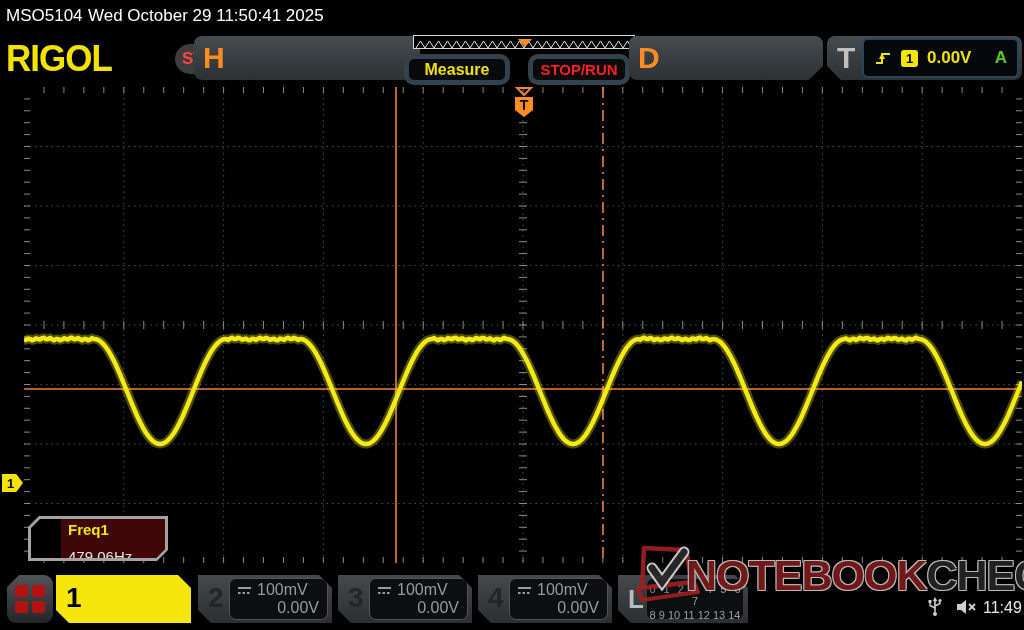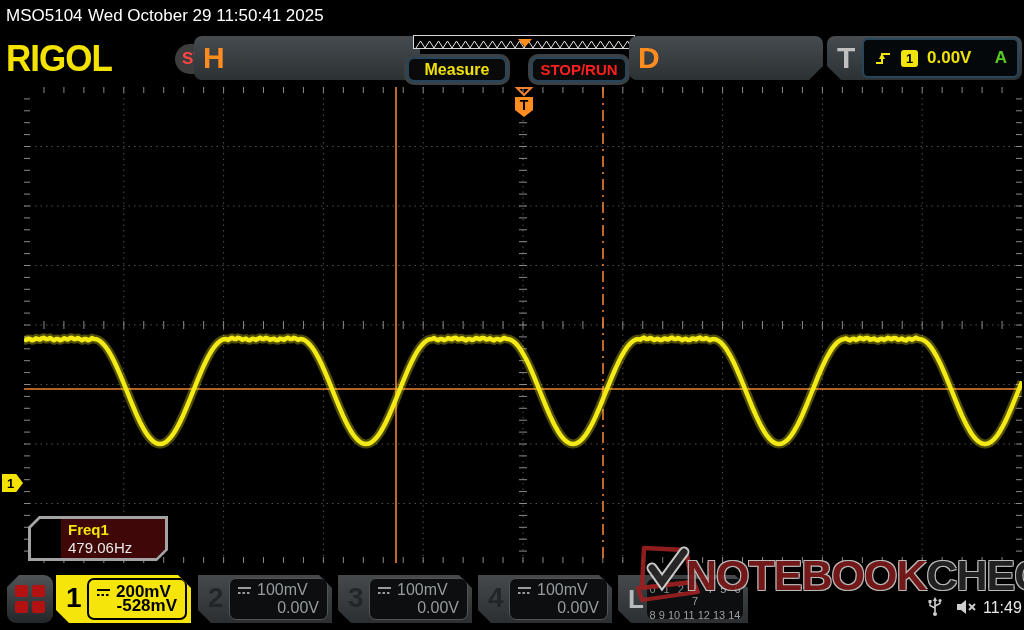--- a/index.html
+++ b/index.html
@@ -34,21 +34,21 @@
   .plot-wrap{left:24px;top:87px;width:998px;height:476px;}
   .gnd-marker{left:2px;top:474px;width:21px;height:18px;background:#f4e300;color:#000;font-size:13px;font-weight:bold;
               clip-path:polygon(0 0,68% 0,100% 50%,68% 100%,0 100%);display:flex;align-items:center;padding-left:5px;box-sizing:border-box;}
   
   .meas{left:28px;top:516px;width:140px;height:45px;background:#a3a3a3;
         clip-path:polygon(11px 0,100% 0,100% calc(100% - 11px),calc(100% - 11px) 100%,0 100%,0 11px);}
   .meas-inner{position:absolute;left:3px;top:3px;right:3px;bottom:3px;background:#000;display:flex;
         clip-path:polygon(9px 0,100% 0,100% calc(100% - 9px),calc(100% - 9px) 100%,0 100%,0 9px);}
   .meas-red{margin-left:30px;flex:1;background:#3f0707;padding:2px 0 0 7px;}
   .meas-name{color:#f2e50c;font-size:15px;font-weight:bold;}
-  .meas-val{color:#e8e8e8;font-size:15px;margin-top:1px;}
+  .meas-val{color:#e8e8e8;font-size:15px;margin-top:10px;}
   
   .menu-btn{left:7px;top:575px;width:46px;height:48px;background:linear-gradient(#4f5457,#232628);
             border-radius:9px;clip-path:polygon(12px 0,100% 0,100% 100%,0 100%,0 12px);
             display:flex;align-items:center;justify-content:center;}
   .menu-grid{display:grid;grid-template-columns:13px 13px;grid-template-rows:12px 12px;gap:4px;}
   .menu-grid i{background:#b31212;border-radius:2px;}
   .chbtn{top:575px;height:48px;clip-path:polygon(0 0,calc(100% - 13px) 0,100% 13px,100% 100%,13px 100%,0 calc(100% - 13px));}
   .chbtn .num{position:absolute;left:10px;top:7px;font-size:28px;font-weight:bold;}
   .ch-active{background:#f6e50a;}
   .ch-active .num{color:#000;}
@@ -435,30 +435,20 @@
     <div class="menu-grid">
         <i></i>
         <i></i>
         <i></i>
         <i></i>
       </div>
   </div>
 
   <div class="abs chbtn ch-active" style="left:56px;width:135px;">
     <span class="num">1</span>
-    <div class="ch-inner">
-      <span class="ch-scale">
-        <svg width="15" height="9" viewBox="0 0 15 9">
-          <line x1="1" y1="2" x2="14" y2="2" stroke="#000" stroke-width="2"></line>
-          <line x1="1" y1="7" x2="14" y2="7" stroke="#000" stroke-width="2" stroke-dasharray="2.5 2"></line>
-        </svg>
-        <span>200mV</span>
-      </span>
-      <span class="ch-off">-528mV</span>
-    </div>
   </div>
 
   <div class="abs chbtn ch-inactive" style="left:198px;width:134px;">
     <span class="num">2</span>
     <div class="ch-inner">
       <span class="ch-scale">
         <svg width="15" height="9" viewBox="0 0 15 9">
           <line x1="1" y1="2" x2="14" y2="2" stroke="#969ca0" stroke-width="2"></line>
           <line x1="1" y1="7" x2="14" y2="7" stroke="#969ca0" stroke-width="2" stroke-dasharray="2.5 2"></line>
         </svg>

